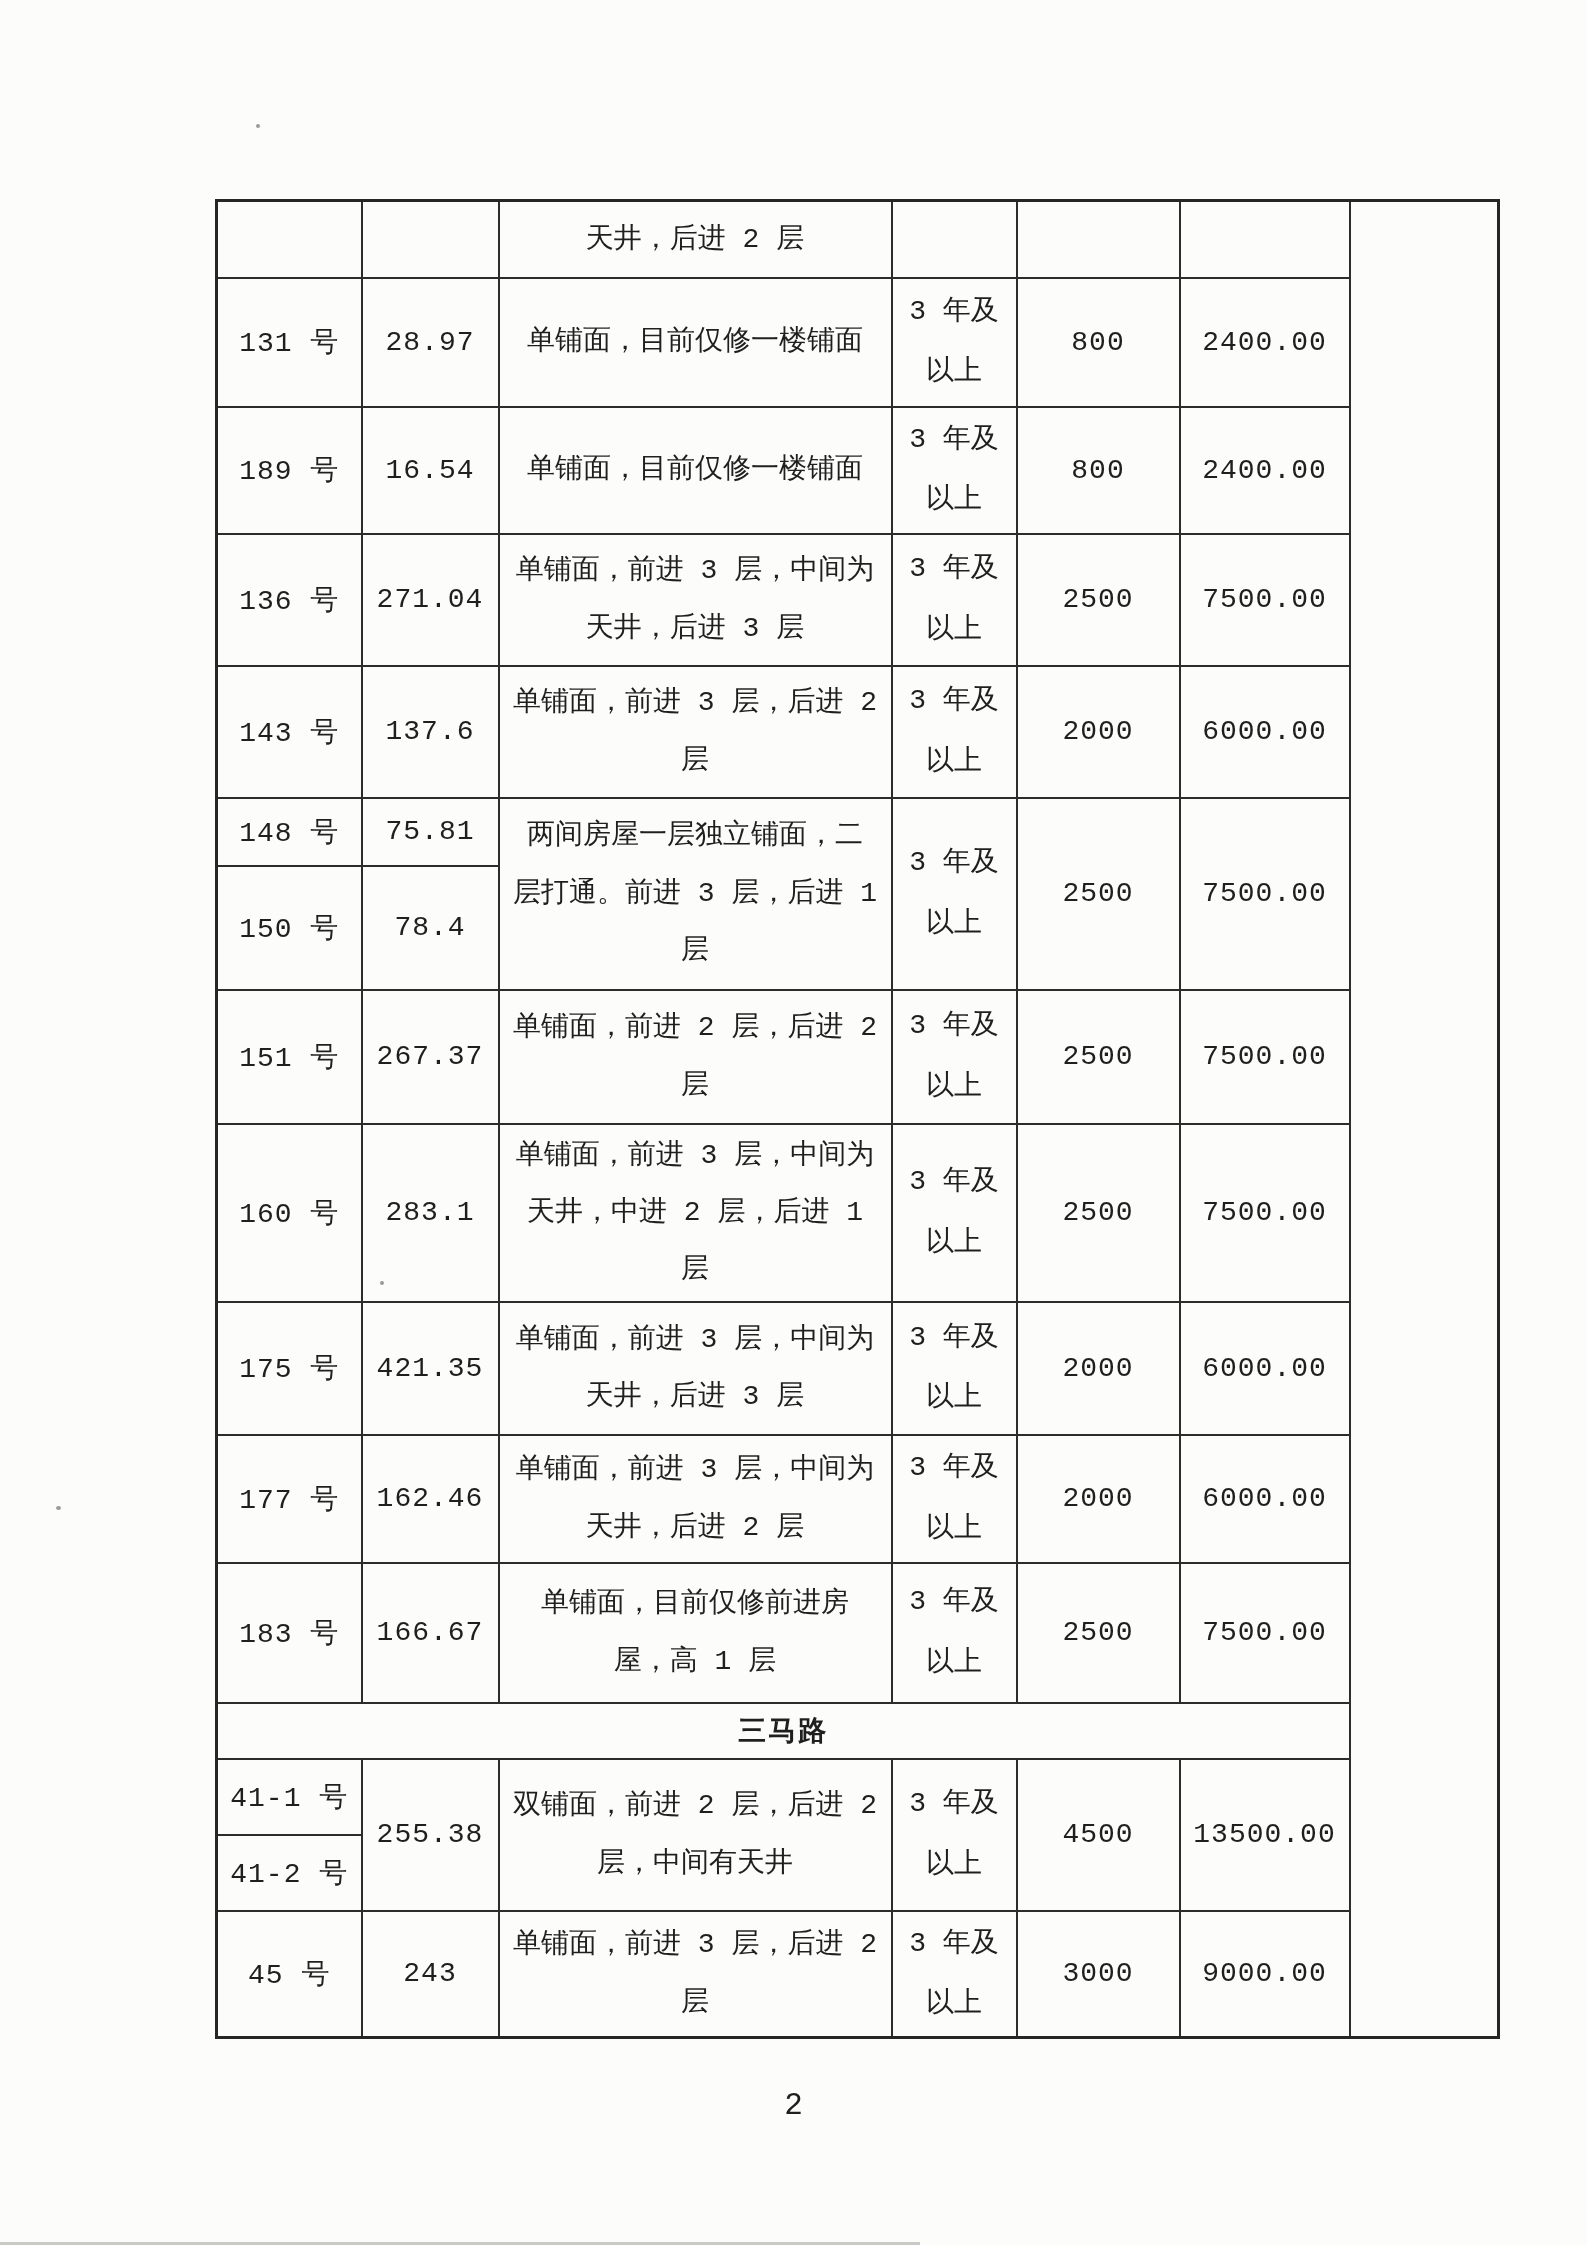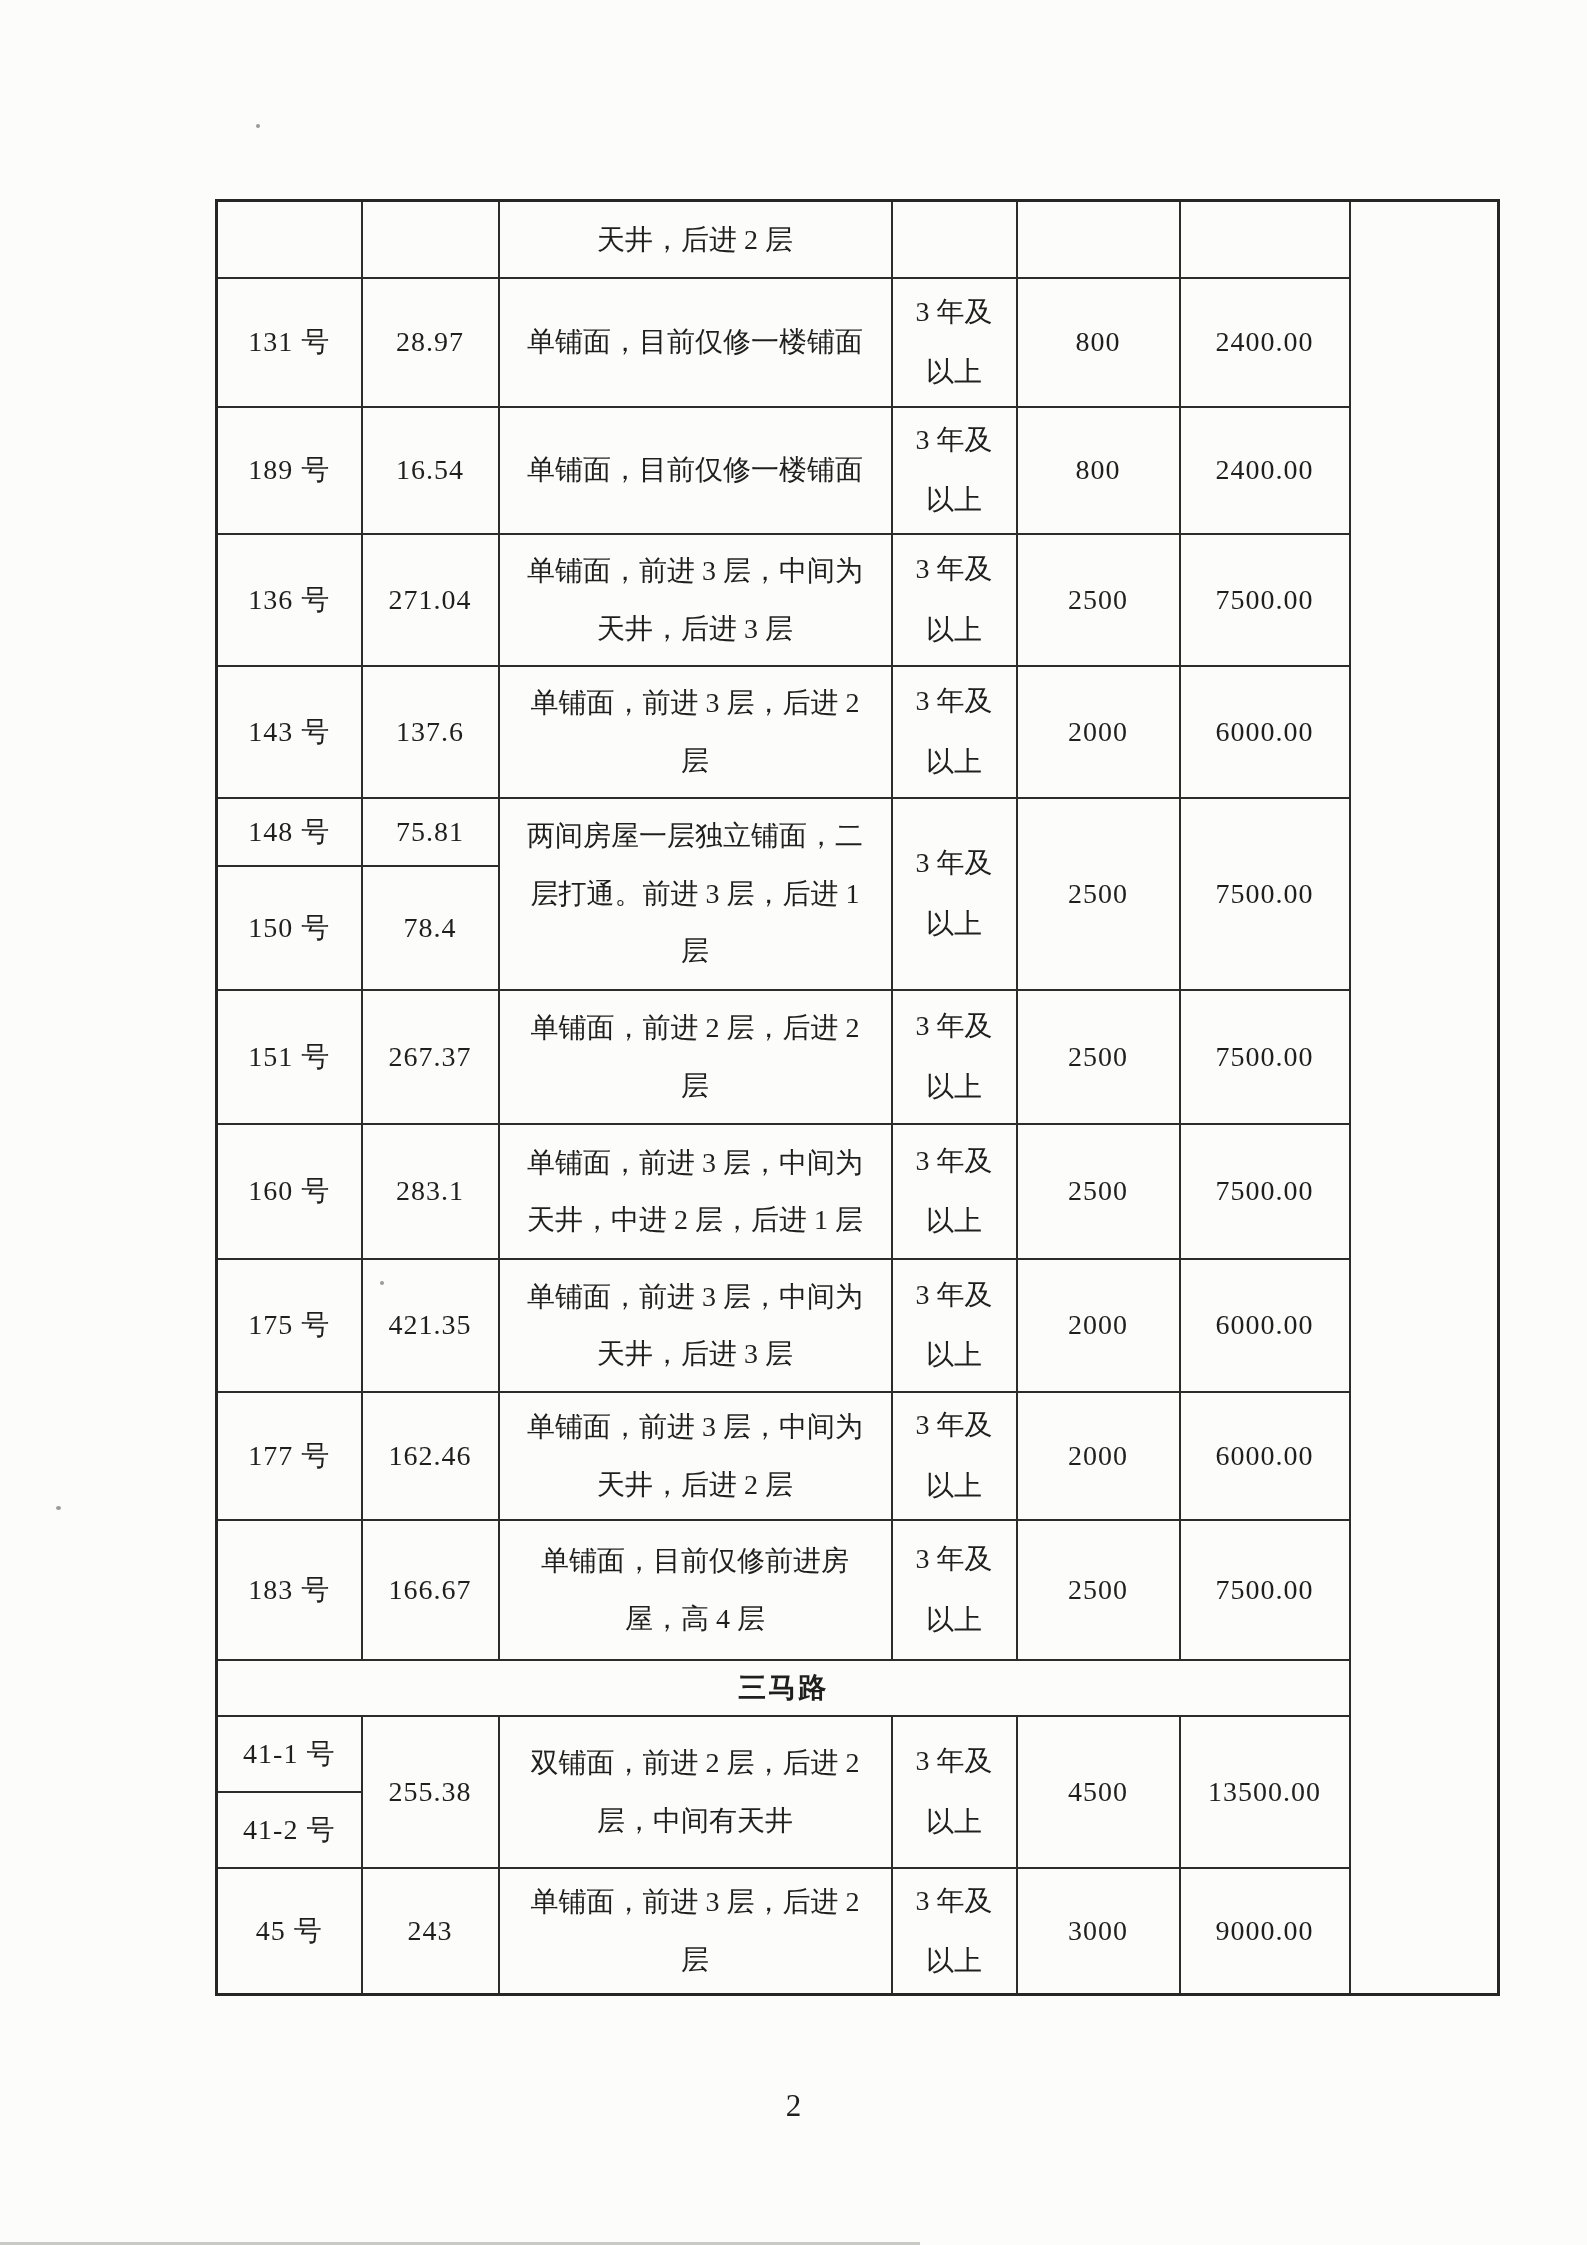--- a/index.html
+++ b/index.html
@@ -4,21 +4,21 @@
 <style>
   html,body{margin:0;padding:0;}
   body{
     width:1587px;height:2245px;
     background:#fcfcfa;
     position:relative;
     font-family:"Liberation Serif","DejaVu Serif",serif;
     color:#1f1f1f;
     -webkit-font-smoothing:antialiased;
   }
-  .sheet{position:absolute;inset:0;overflow:hidden;}
+  .sheet{position:absolute;inset:0;overflow:hidden;font-family:Liberation Mono, monospace;}
 
   table.rent{
     position:absolute;
     left:215px; top:199px;
     width:1282px;
     border-collapse:collapse;
     table-layout:fixed;
   }
   table.rent td{
     border:2px solid #2c2c2c;
@@ -183,21 +183,21 @@
       <td class="term">3 年及
 以上</td>
       <td class="num">2000</td>
       <td class="num">6000.00</td>
     </tr>
 
     <tr style="height:140px">
       <td class="no-cell">183 号</td>
       <td class="num">166.67</td>
       <td class="desc">单铺面，目前仅修前进房
-屋，高 4 层</td>
+屋，高 1 层</td>
       <td class="term">3 年及
 以上</td>
       <td class="num">2500</td>
       <td class="num">7500.00</td>
     </tr>
 
     <tr style="height:56px">
       <td class="section-cell" colspan="6">三马路</td>
     </tr>
 

